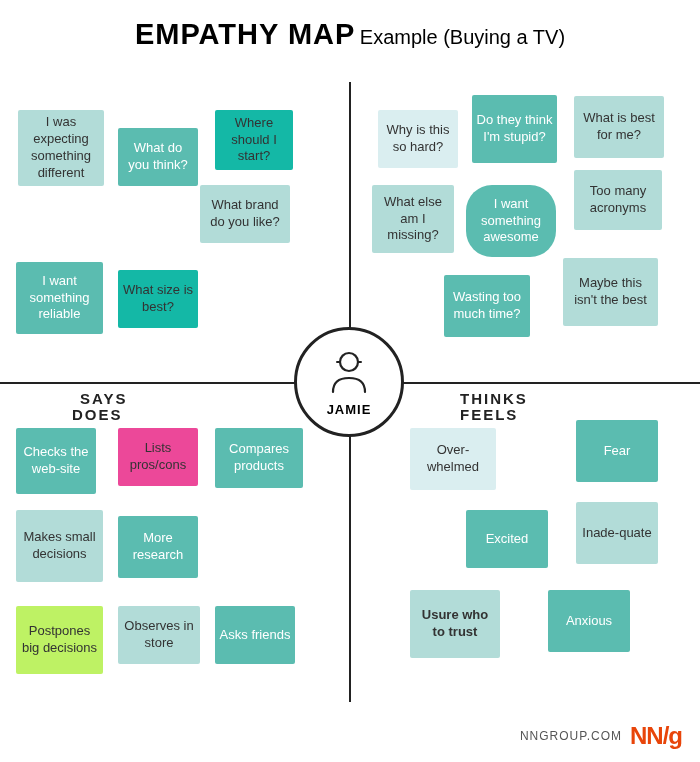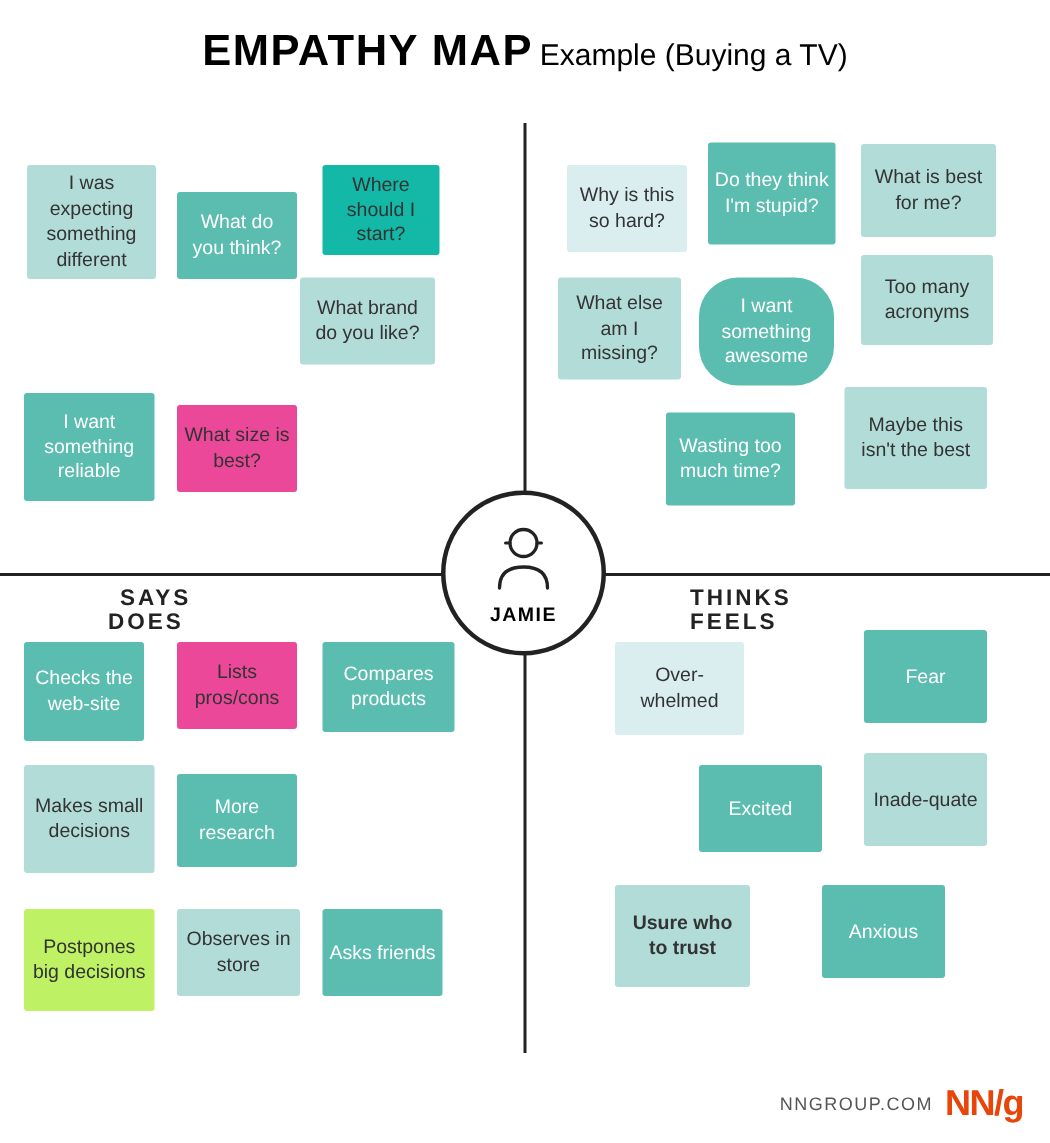--- a/index.html
+++ b/index.html
@@ -144,21 +144,21 @@
   </svg>
   <div class="center-name">JAMIE</div>
 </div>
 
 <div id="notes-container">
     <div class="note" style="left: 18px; top: 110px; width: 86px; height: 76px; background: rgb(178, 220, 216); color: rgb(51, 51, 51);">I was expecting something different</div>
     <div class="note" style="left: 118px; top: 128px; width: 80px; height: 58px; background: rgb(91, 188, 176); color: rgb(255, 255, 255);">What do you think?</div>
     <div class="note" style="left: 215px; top: 110px; width: 78px; height: 60px; background: #14b8a6; color: rgb(51, 51, 51);">Where should I start?</div>
     <div class="note" style="left: 200px; top: 185px; width: 90px; height: 58px; background: rgb(178, 220, 216); color: rgb(51, 51, 51);">What brand do you like?</div>
     <div class="note" style="left: 16px; top: 262px; width: 87px; height: 72px; background: rgb(91, 188, 176); color: rgb(255, 255, 255);">I want something reliable</div>
-    <div class="note" style="left: 118px; top: 270px; width: 80px; height: 58px; background: #ec4899; color: rgb(51, 51, 51);">What size is best?</div>
+    <div class="note" style="left: 118px; top: 270px; width: 80px; height: 58px; background: #14b8a6; color: rgb(51, 51, 51);">What size is best?</div>
     <div class="note" style="left: 378px; top: 110px; width: 80px; height: 58px; background: rgb(218, 238, 240); color: rgb(51, 51, 51);">Why is this so hard?</div>
     <div class="note" style="left: 472px; top: 95px; width: 85px; height: 68px; background: rgb(91, 188, 176); color: rgb(255, 255, 255);">Do they think I'm stupid?</div>
     <div class="note" style="left: 574px; top: 96px; width: 90px; height: 62px; background: rgb(178, 220, 216); color: rgb(51, 51, 51);">What is best for me?</div>
     <div class="note" style="left: 574px; top: 170px; width: 88px; height: 60px; background: rgb(178, 220, 216); color: rgb(51, 51, 51);">Too many acronyms</div>
     <div class="note" style="left: 372px; top: 185px; width: 82px; height: 68px; background: rgb(178, 220, 216); color: rgb(51, 51, 51);">What else am I missing?</div>
     <div class="note" style="left: 466px; top: 185px; width: 90px; height: 72px; background: rgb(91, 188, 176); color: rgb(255, 255, 255); border-radius: 26px;">I want something awesome</div>
     <div class="note" style="left: 444px; top: 275px; width: 86px; height: 62px; background: rgb(91, 188, 176); color: rgb(255, 255, 255);">Wasting too much time?</div>
     <div class="note" style="left: 563px; top: 258px; width: 95px; height: 68px; background: rgb(178, 220, 216); color: rgb(51, 51, 51);">Maybe this isn't the best</div>
     <div class="note" style="left: 16px; top: 428px; width: 80px; height: 66px; background: rgb(91, 188, 176); color: rgb(255, 255, 255);">Checks the web-site</div>
     <div class="note" style="left: 118px; top: 428px; width: 80px; height: 58px; background: #ec4899; color: rgb(51, 51, 51);">Lists pros/cons</div>

